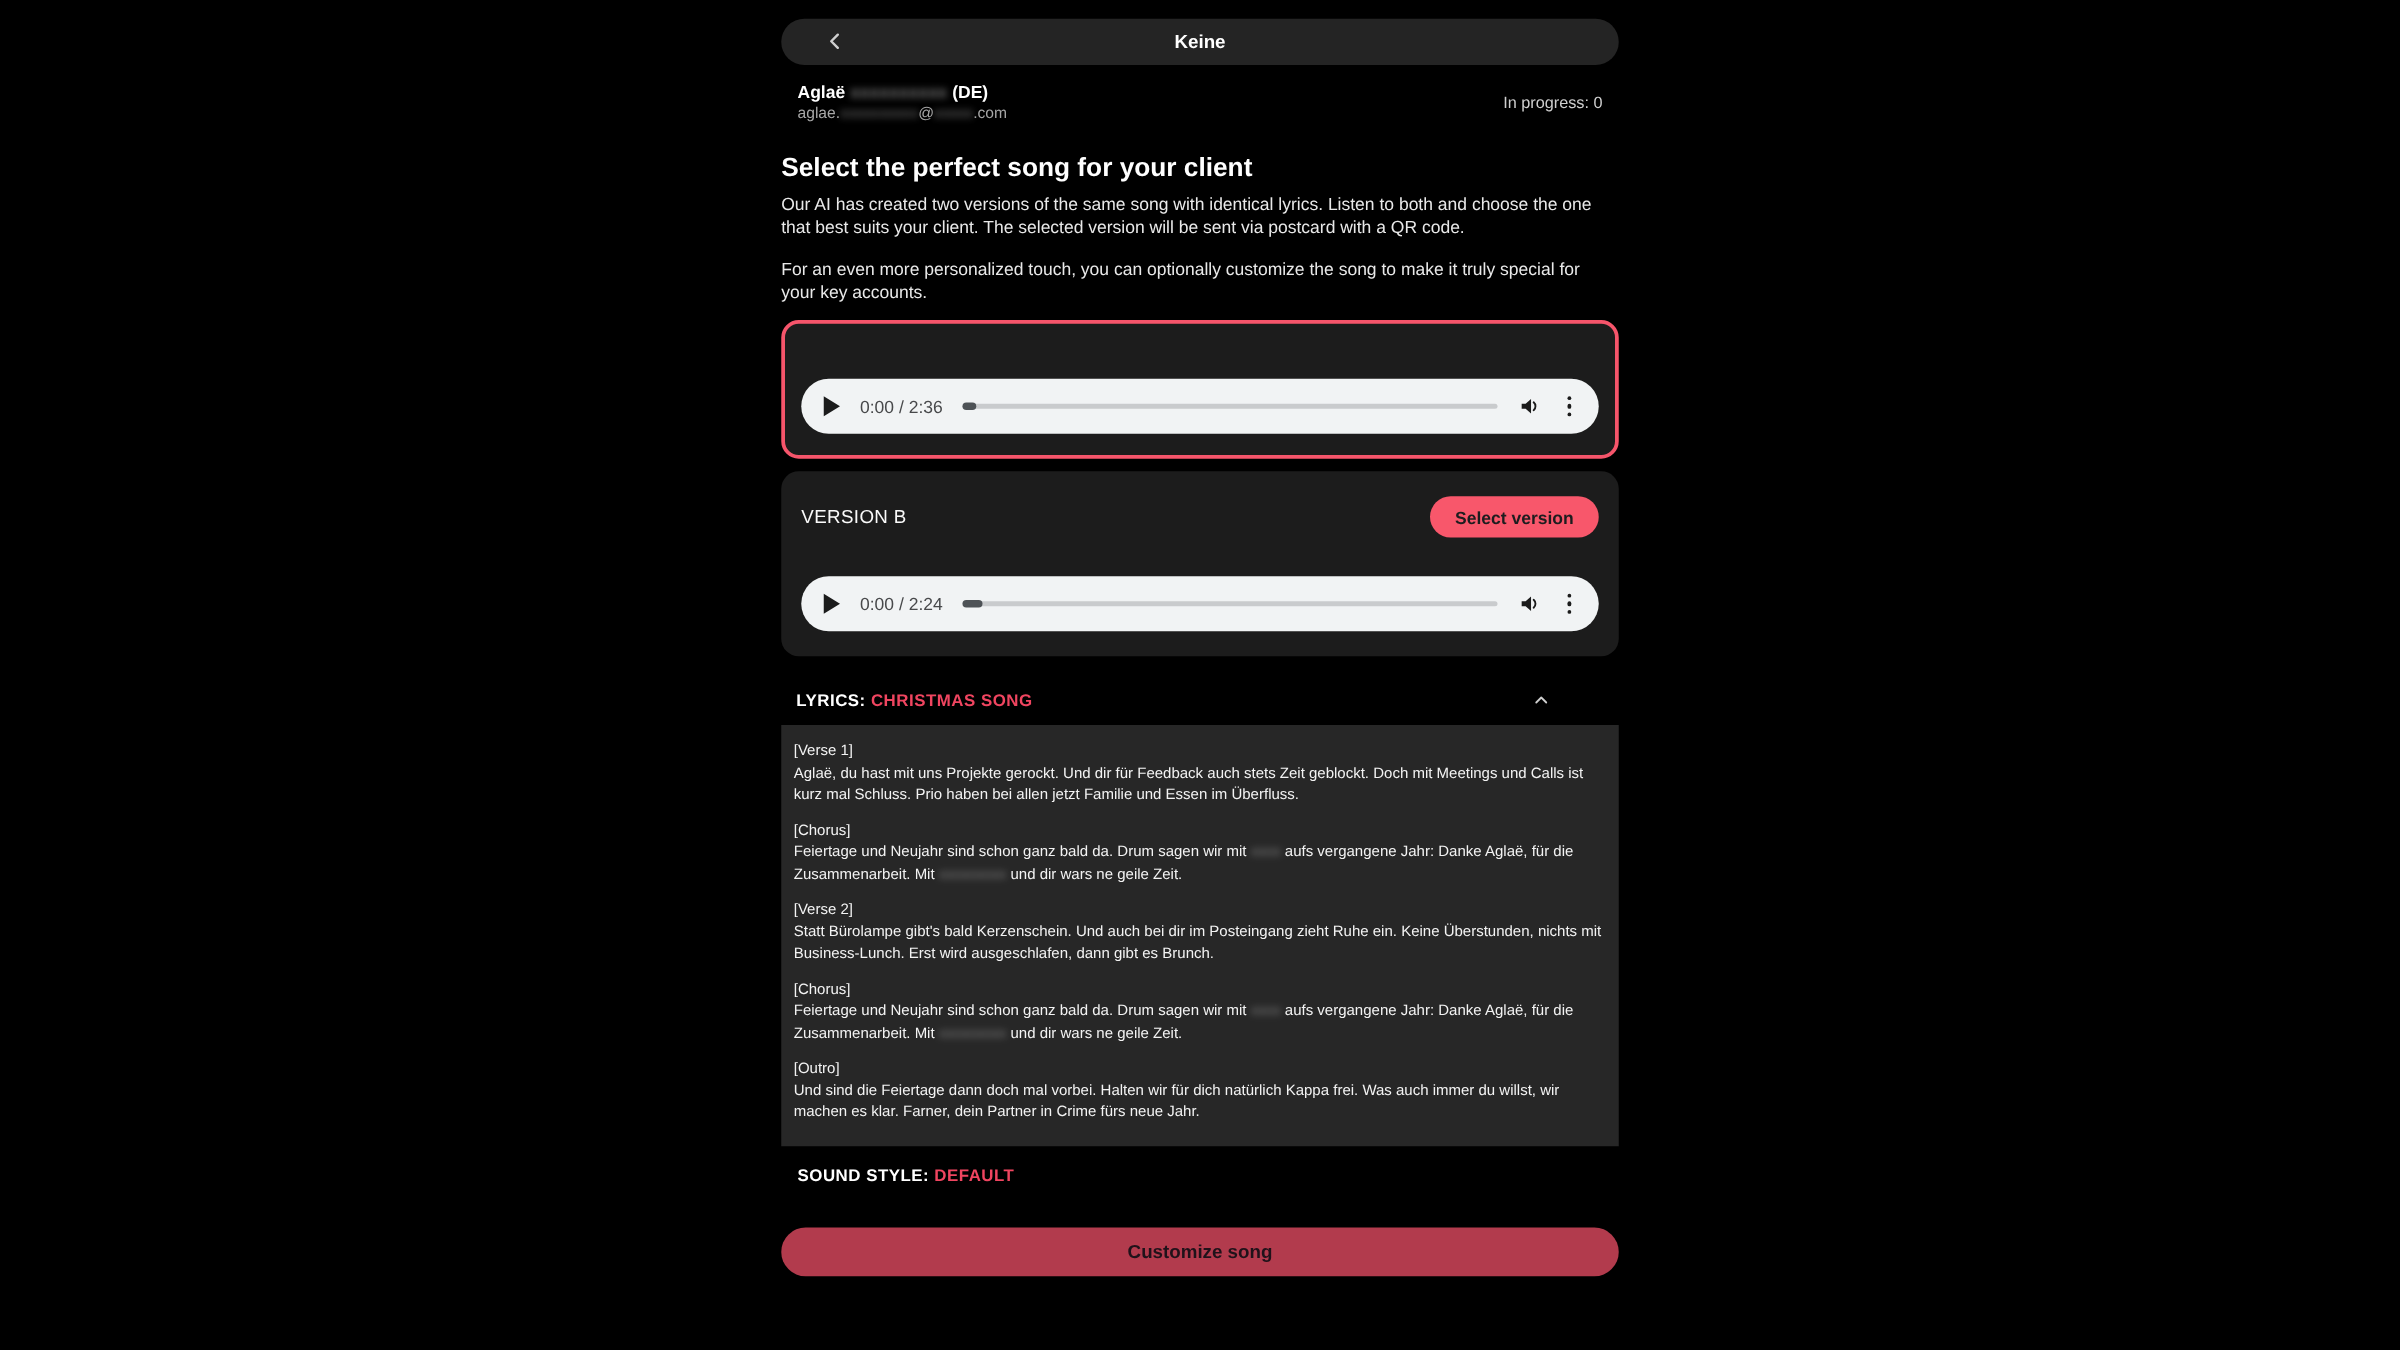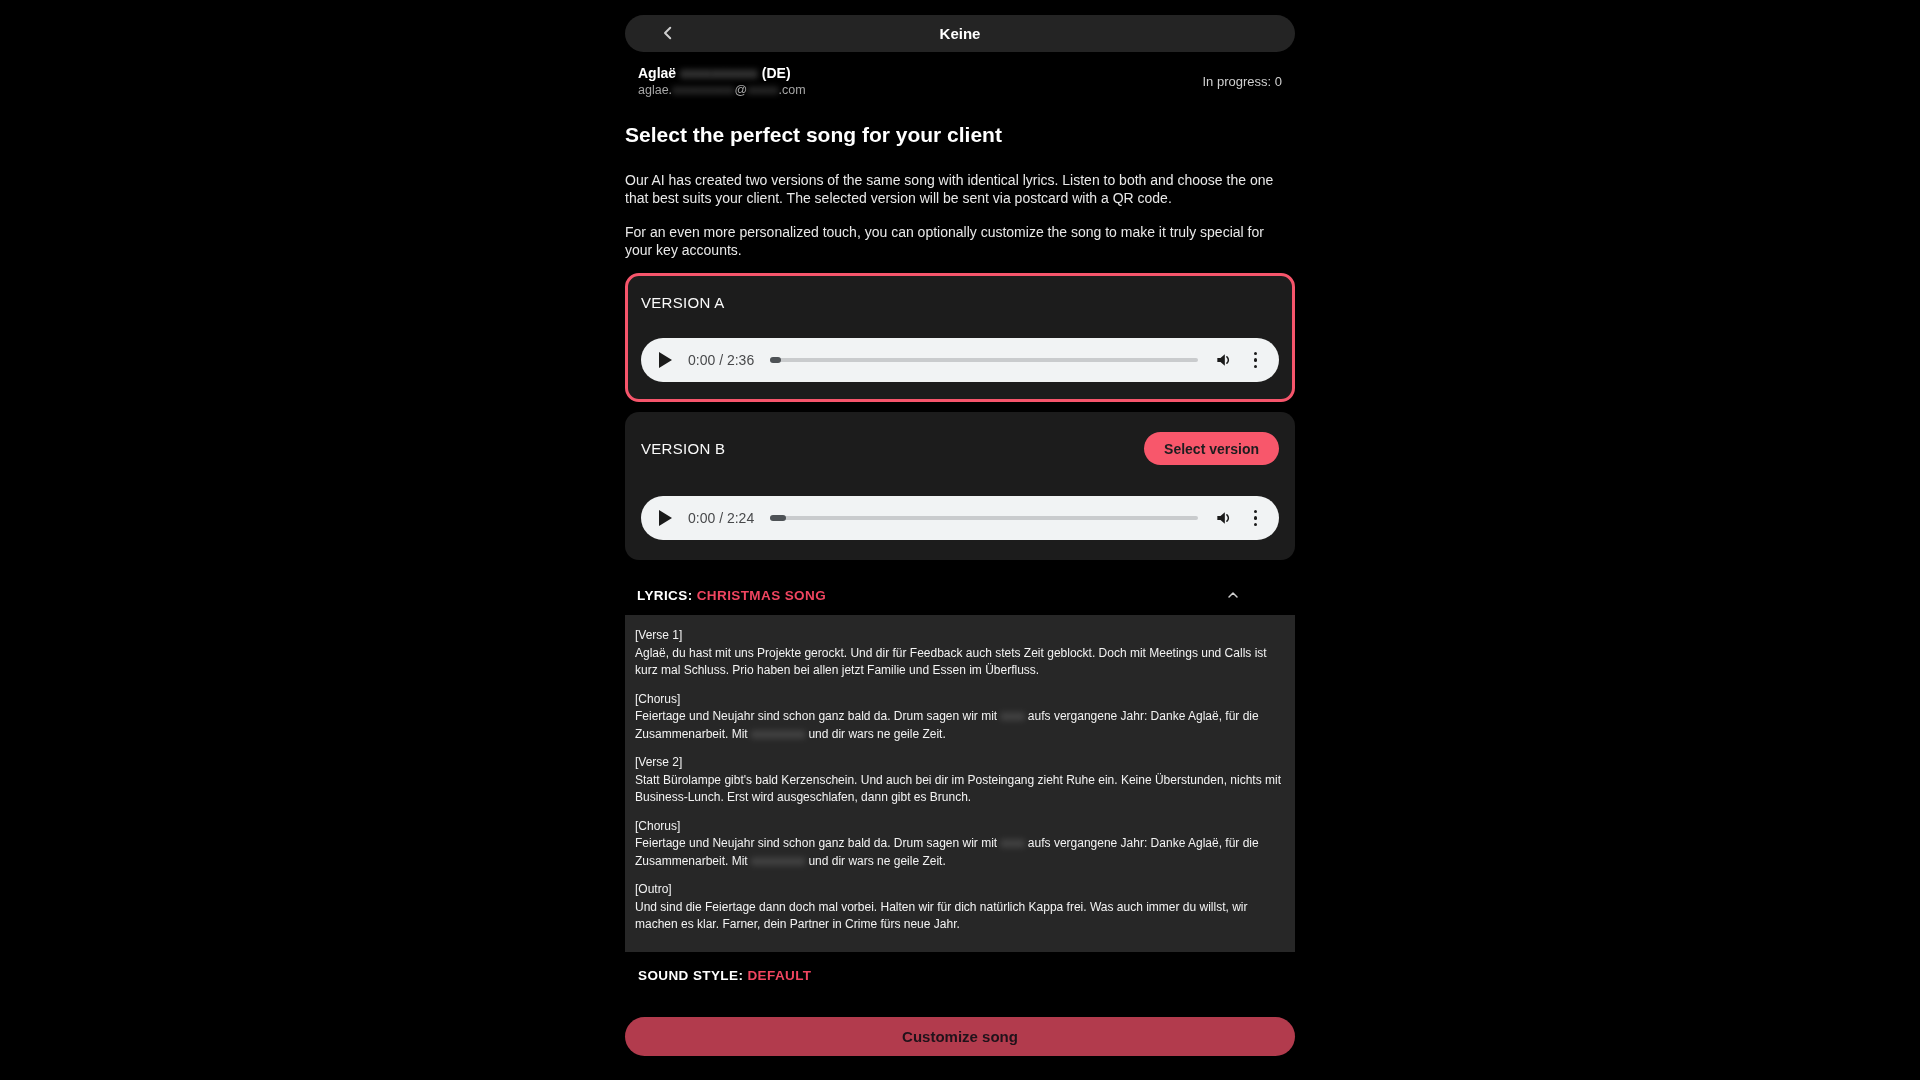--- a/index.html
+++ b/index.html
@@ -47,21 +47,21 @@
   .client-email { font-size: 12.5px; color: #a6a6a6; line-height: 17px; }
   .client-status { font-size: 13px; color: #cfcfcf; }
   .redacted {
     filter: blur(3px);
     opacity: 0.75;
     color: #9a9a9a;
   }
 
   
   .page-title { margin-top: 24px; font-size: 21px; font-weight: bold; color: #fff; }
-  .intro-p { margin-top: 24px; font-size: 14px; line-height: 18px; color: #e9e9e9; max-width: 662px; }
+  .intro-p { margin-top: 7px; font-size: 14px; line-height: 18px; color: #e9e9e9; max-width: 662px; }
   .intro-p + .intro-p { margin-top: 16px; }
 
   
   .version-card {
     margin-top: 14px;
     background: #1c1c1c;
     border-radius: 14px;
     padding: 20px 16px 20px;
   }
   .version-card.selected { border: 3px solid #f6556b; padding: 17px 13px 17px; }
@@ -204,23 +204,20 @@
     <div class="client-status">In progress: 0</div>
   </div>
 
   
   <h1 class="page-title">Select the perfect song for your client</h1>
   <p class="intro-p">Our AI has created two versions of the same song with identical lyrics. Listen to both and choose the one that best suits your client. The selected version will be sent via postcard with a QR code.</p>
   <p class="intro-p">For an even more personalized touch, you can optionally customize the song to make it truly special for your key accounts.</p>
 
   
   <div class="version-card selected">
-    <div class="card-head" style="min-height:18px;">
-      <span class="version-label">VERSION A</span>
-    </div>
     <div class="player-gap-a"></div>
     <div class="audio-player">
       <span class="play-btn"></span>
       <span class="time-text">0:00 / 2:36</span>
       <span class="track">
           <span class="played" style="width:11px;"></span>
         </span>
       <svg class="vol-icon" viewBox="0 0 24 24" fill="#1b1b1b">
           <path d="M4 9.5v5h3.8L13 19V5L7.8 9.5H4z"></path>
           <path d="M15.5 8.2a5 5 0 0 1 0 7.6" fill="none" stroke="#1b1b1b" stroke-width="1.8" stroke-linecap="round"></path>

